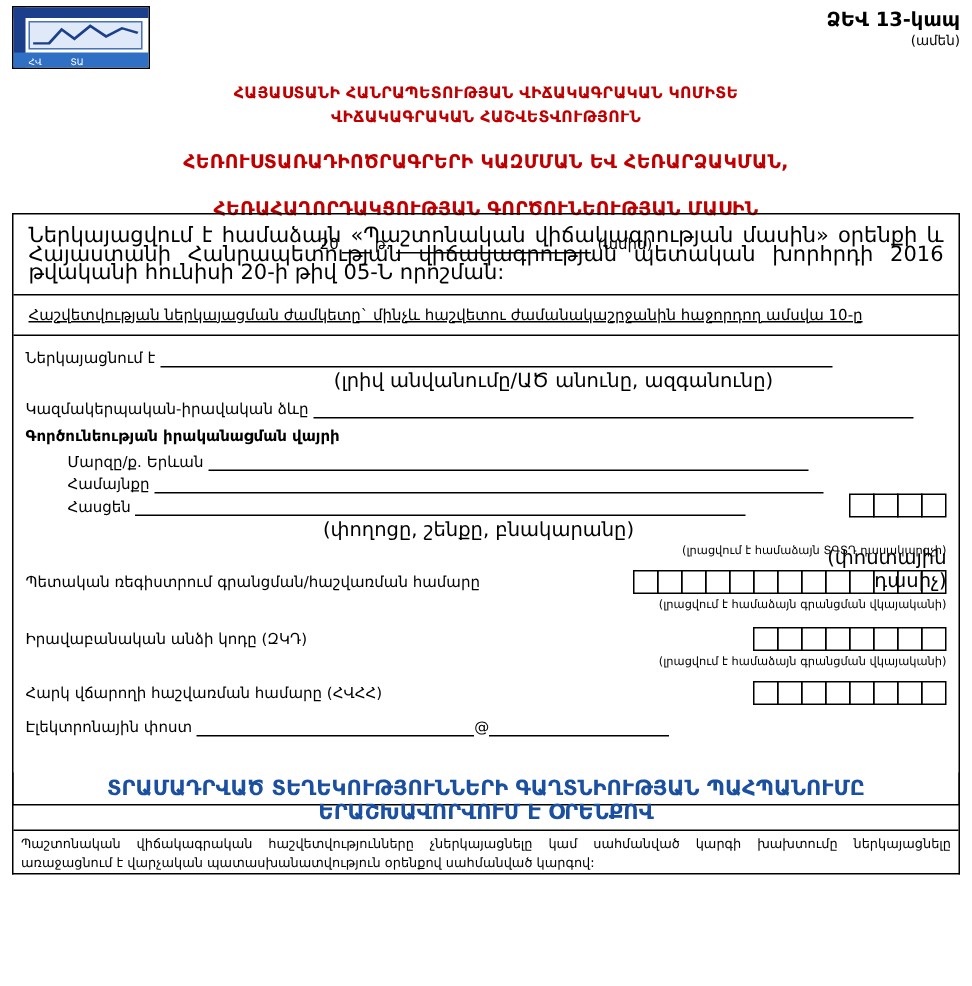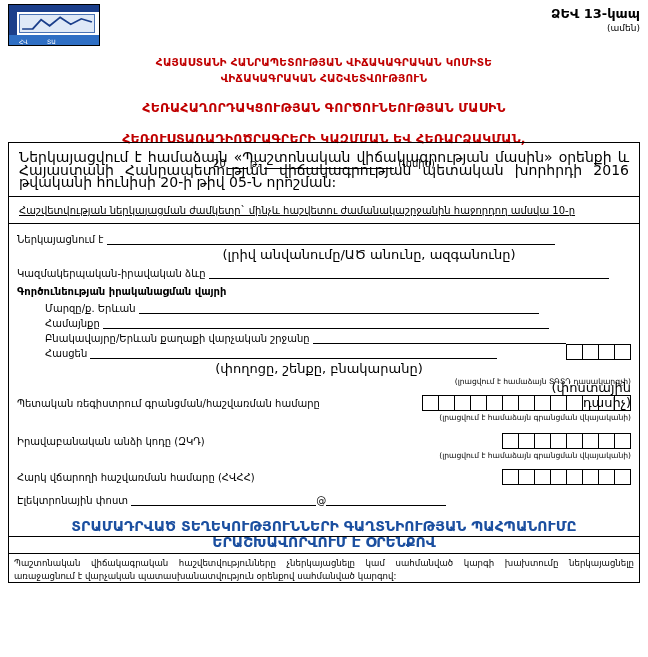--- a/index.html
+++ b/index.html
@@ -259,22 +259,22 @@
 
     <div class="form-code">
       <div class="code">ՁԵՎ 13-կապ</div>
       <div class="sub">(ամեն)</div>
     </div>
   </div>
 
   <div class="title-block">
     <div class="title-red">ՀԱՅԱՍՏԱՆԻ ՀԱՆՐԱՊԵՏՈՒԹՅԱՆ ՎԻՃԱԿԱԳՐԱԿԱՆ ԿՈՄԻՏԵ</div>
     <div class="title-red">ՎԻՃԱԿԱԳՐԱԿԱՆ ՀԱՇՎԵՏՎՈՒԹՅՈՒՆ</div>
+    <div class="title-main">ՀԵՌՈՒՍՏԱՌԱԴԻՈԾՐԱԳՐԵՐԻ ԿԱԶՄՄԱՆ ԵՎ ՀԵՌԱՐՁԱԿՄԱՆ,</div>
     <div class="title-main">ՀԵՌԱՀԱՂՈՐԴԱԿՑՈՒԹՅԱՆ ԳՈՐԾՈՒՆԵՈՒԹՅԱՆ ՄԱՍԻՆ</div>
-    <div class="title-main">ՀԵՌՈՒՍՏԱՌԱԴԻՈԾՐԱԳՐԵՐԻ ԿԱԶՄՄԱՆ ԵՎ ՀԵՌԱՐՁԱԿՄԱՆ,</div>
   </div>
 
   <div class="date-line">
     <span>20</span><span class="short-rule"></span><span>թ.</span><span class="rule"></span><span>(ամիս)</span>
   </div>
 
   <div class="box">
 
     <div class="note">Ներկայացվում է համաձայն «Պաշտոնական վիճակագրության մասին»  օրենքի և Հայաստանի Հանրապետության վիճակագրության պետական խորհրդի 2016 թվականի հունիսի 20-ի թիվ 05-Ն որոշման:</div>
     <div class="divider"></div>
@@ -294,24 +294,20 @@
 
     <div class="section-title">Գործունեության իրականացման վայրի</div>
 
     <div class="row indent">
       <span class="lbl">Մարզը/ք. Երևան</span>
       <span class="fill" style="width:400px"></span>
     </div>
     <div class="row indent">
       <span class="lbl">Համայնքը</span>
       <span class="fill" style="width:446px"></span>
-    </div>
-    <div class="row indent">
-      <span class="lbl">Բնակավայրը/Երևան քաղաքի վարչական շրջանը</span>
-      <span class="fill" style="width:253px"></span>
     </div>
 
     <div class="row indent" style="position:relative">
       <span class="lbl">Հասցեն</span>
       <span class="fill" style="width:407px"></span>
       <span class="cells abs" style="right:0; top:-2px">
         <span class="cell"></span><span class="cell"></span><span class="cell"></span><span class="cell"></span>
       </span>
     </div>
     <div style="position:relative; height:12px">

